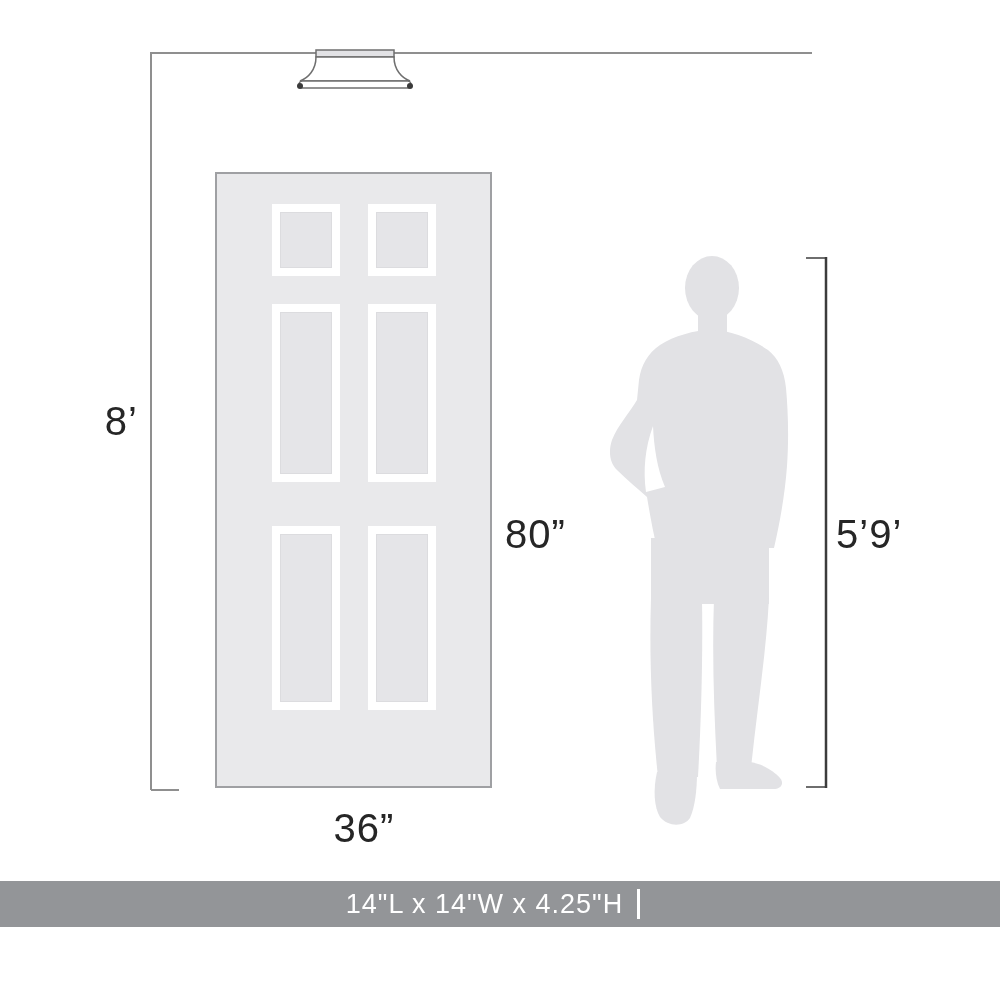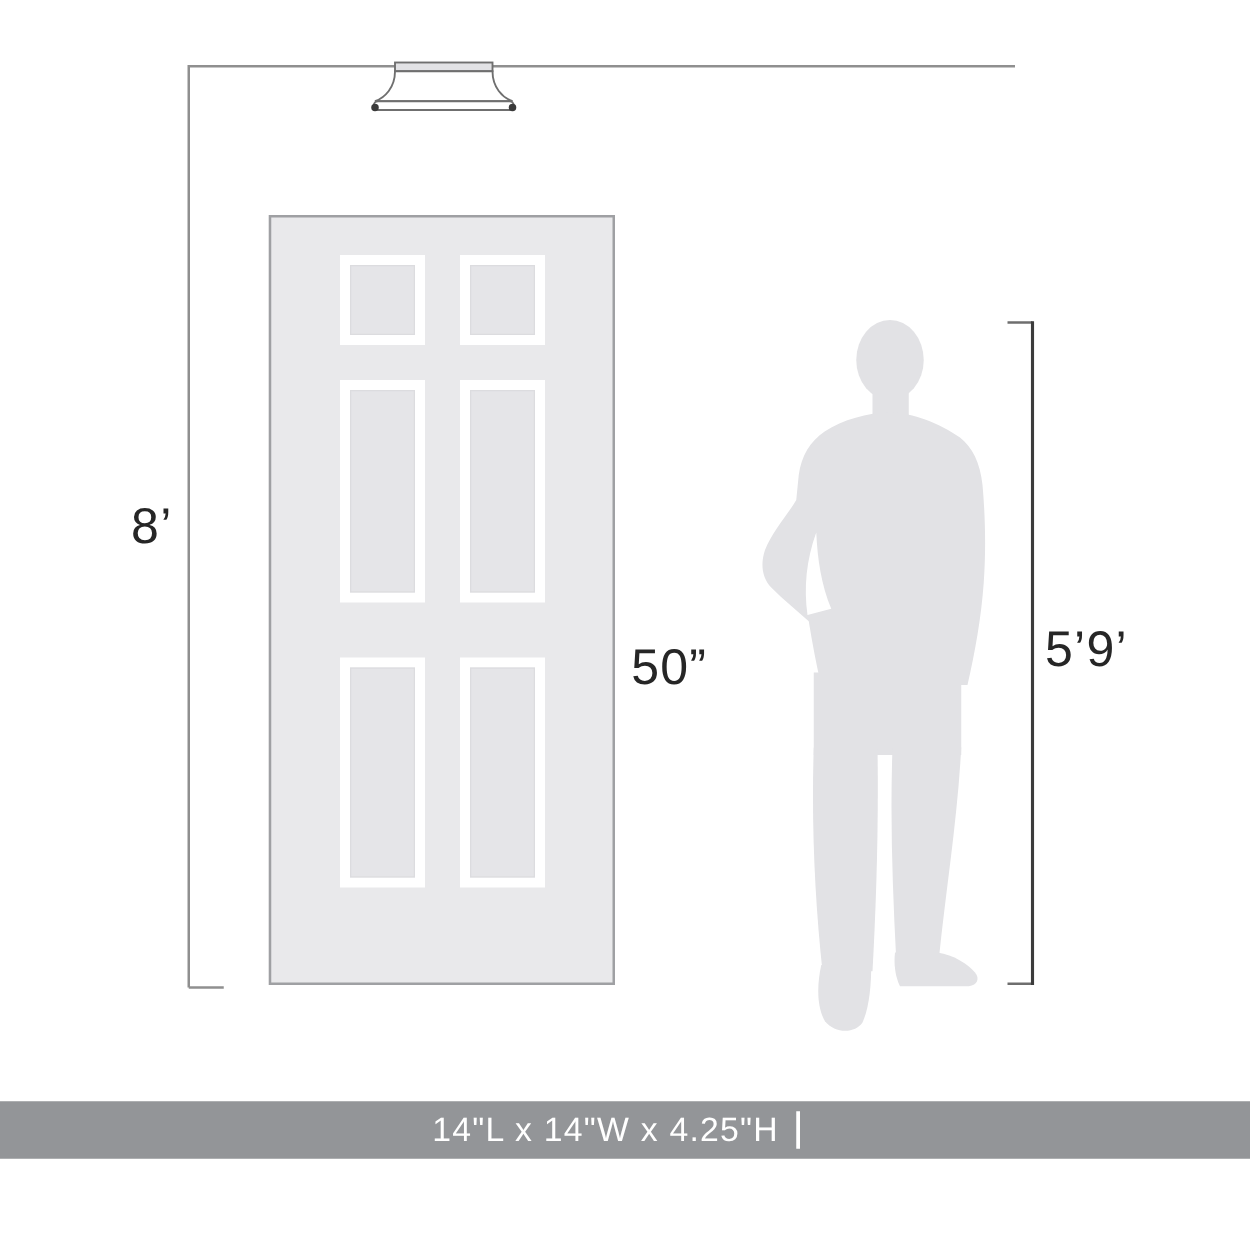--- a/index.html
+++ b/index.html
@@ -23,21 +23,21 @@
   .p-bl{left:55px;top:352px;width:68px;height:184px;}
   .p-br{left:151px;top:352px;width:68px;height:184px;}
   
   .dim-label{
     position:absolute;color:#262626;font-size:40px;line-height:40px;
     letter-spacing:1px;white-space:nowrap;
   }
   .lbl-ceiling{left:88px;top:401px;width:50px;text-align:right;}
   .lbl-door-h{left:505px;top:514px;}
   .lbl-door-w{left:312px;top:808px;width:104px;text-align:center;}
-  .lbl-person{left:836px;top:500px;}
+  .lbl-person{left:836px;top:514px;}
   
   .footer{
     position:absolute;left:0;top:881px;width:1000px;height:46px;
     background:#939598;color:#ffffff;
     display:flex;align-items:center;justify-content:center;
     font-size:27px;letter-spacing:1px;white-space:nowrap;
   }
   .footer .sep{
     display:inline-block;width:3px;height:30px;background:#ffffff;
     margin:0 14px;overflow:hidden;color:transparent;
@@ -100,21 +100,22 @@
       </div>
     <div class="panel p-bl">
         <div class="panel-inner"></div>
       </div>
     <div class="panel p-br">
         <div class="panel-inner"></div>
       </div>
   </div>
 
   <div class="dim-label lbl-ceiling">8’</div>
-  <div class="dim-label lbl-door-h">50”</div>
+  <div class="dim-label lbl-door-h">80”</div>
+  <div class="dim-label lbl-door-w">36”</div>
   <div class="dim-label lbl-person">5’9’</div>
 
   <div class="footer">
     <span>14"L x 14"W x 4.25"H</span>
     <span class="sep"></span>
   </div>
 
 </div>
 
 </body></html>

